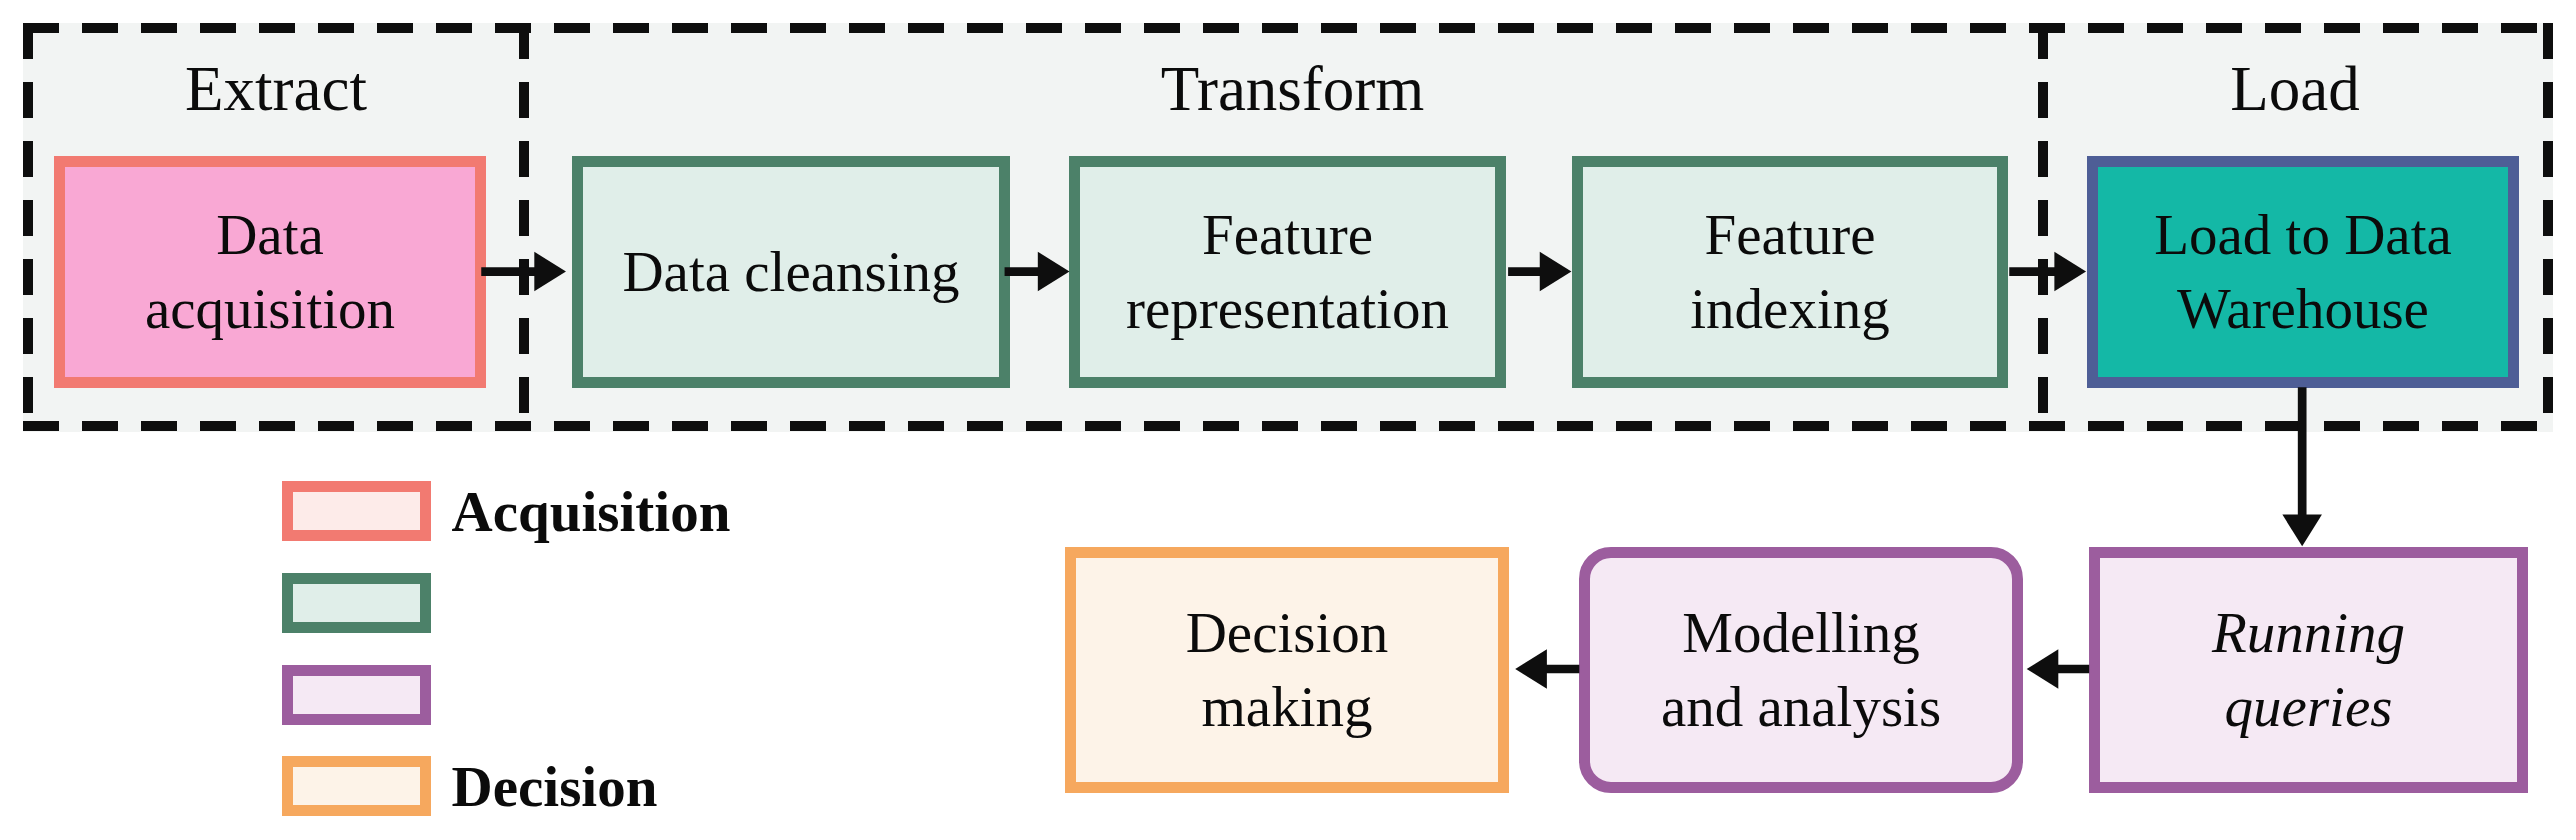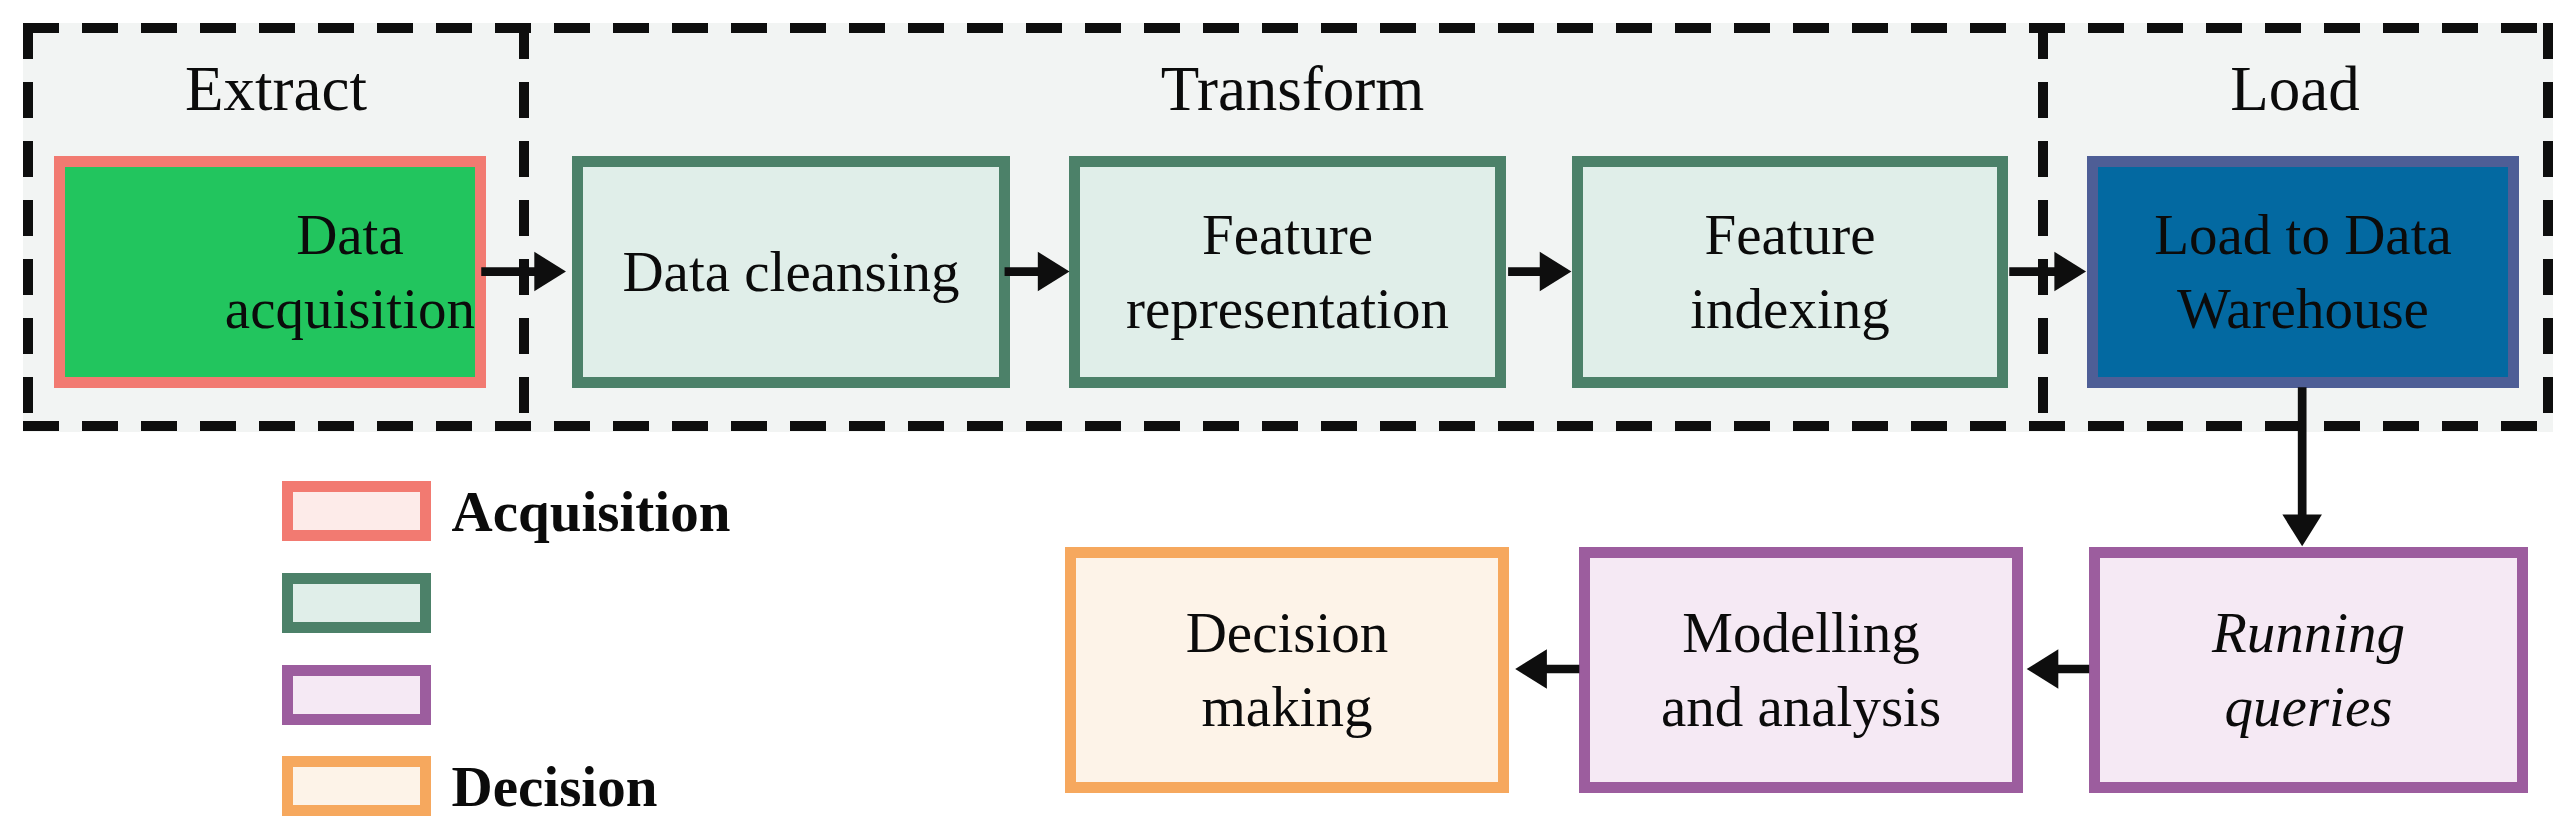--- a/index.html
+++ b/index.html
@@ -48,23 +48,23 @@
     display: flex;
     align-items: center;
     justify-content: center;
   }
   .node-label {
     font-size: 57px;
     line-height: 1.3;
     text-align: center;
     white-space: pre-line;
   }
-  .cat-acquisition { border-color: #f27a71; background: #22c55e; justify-content: flex-end; }
+  .cat-acquisition { border-color: #f27a71; background: #f9a8d4; }
   .cat-organisation { border-color: #4c8169; background: #e0eee9; }
-  .cat-load { border-color: #4e5e96; background: #0369a1; }
+  .cat-load { border-color: #4e5e96; background: #14b8a6; }
   .cat-analysis { border-color: #9c5d9e; background: #f5e9f4; }
   .cat-decision { border-color: #f6a85e; background: #fdf3e8; }
 
   
   .legend-row {
     position: absolute;
     left: 282px;
     height: 60px;
     display: flex;
     align-items: center;
@@ -123,21 +123,21 @@
   </div>
   <div class="node cat-load" style="left:2087px; top:156px; width:432px; height:232px;">
     <span class="node-label">Load to Data
 Warehouse</span>
   </div>
 
   <div class="node cat-decision" style="left:1065px; top:547px; width:444px; height:246px;">
     <span class="node-label">Decision
 making</span>
   </div>
-  <div class="node cat-analysis" style="left:1579px; top:547px; width:444px; height:246px;">
+  <div class="node cat-analysis" style="left:1579px; top:547px; width:444px; height:246px;border-radius:32px;">
     <span class="node-label">Modelling
 and analysis</span>
   </div>
   <div class="node cat-analysis" style="left:2089px; top:547px; width:439px; height:246px;font-style:italic;">
     <span class="node-label">Running
 queries</span>
   </div>
 
   <div class="legend-row" style="top:481px;">
     <span class="legend-swatch" style="border-color:#f27a71; background:#fdebe9;"></span>

